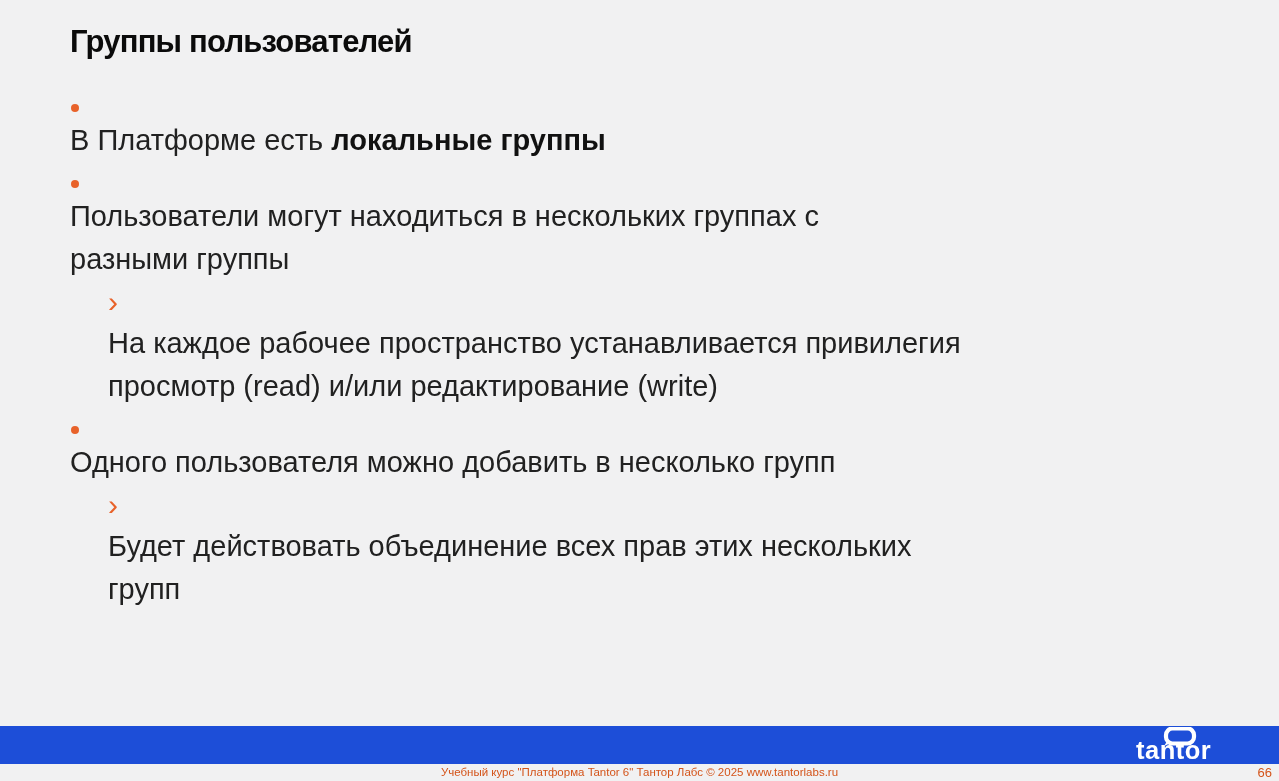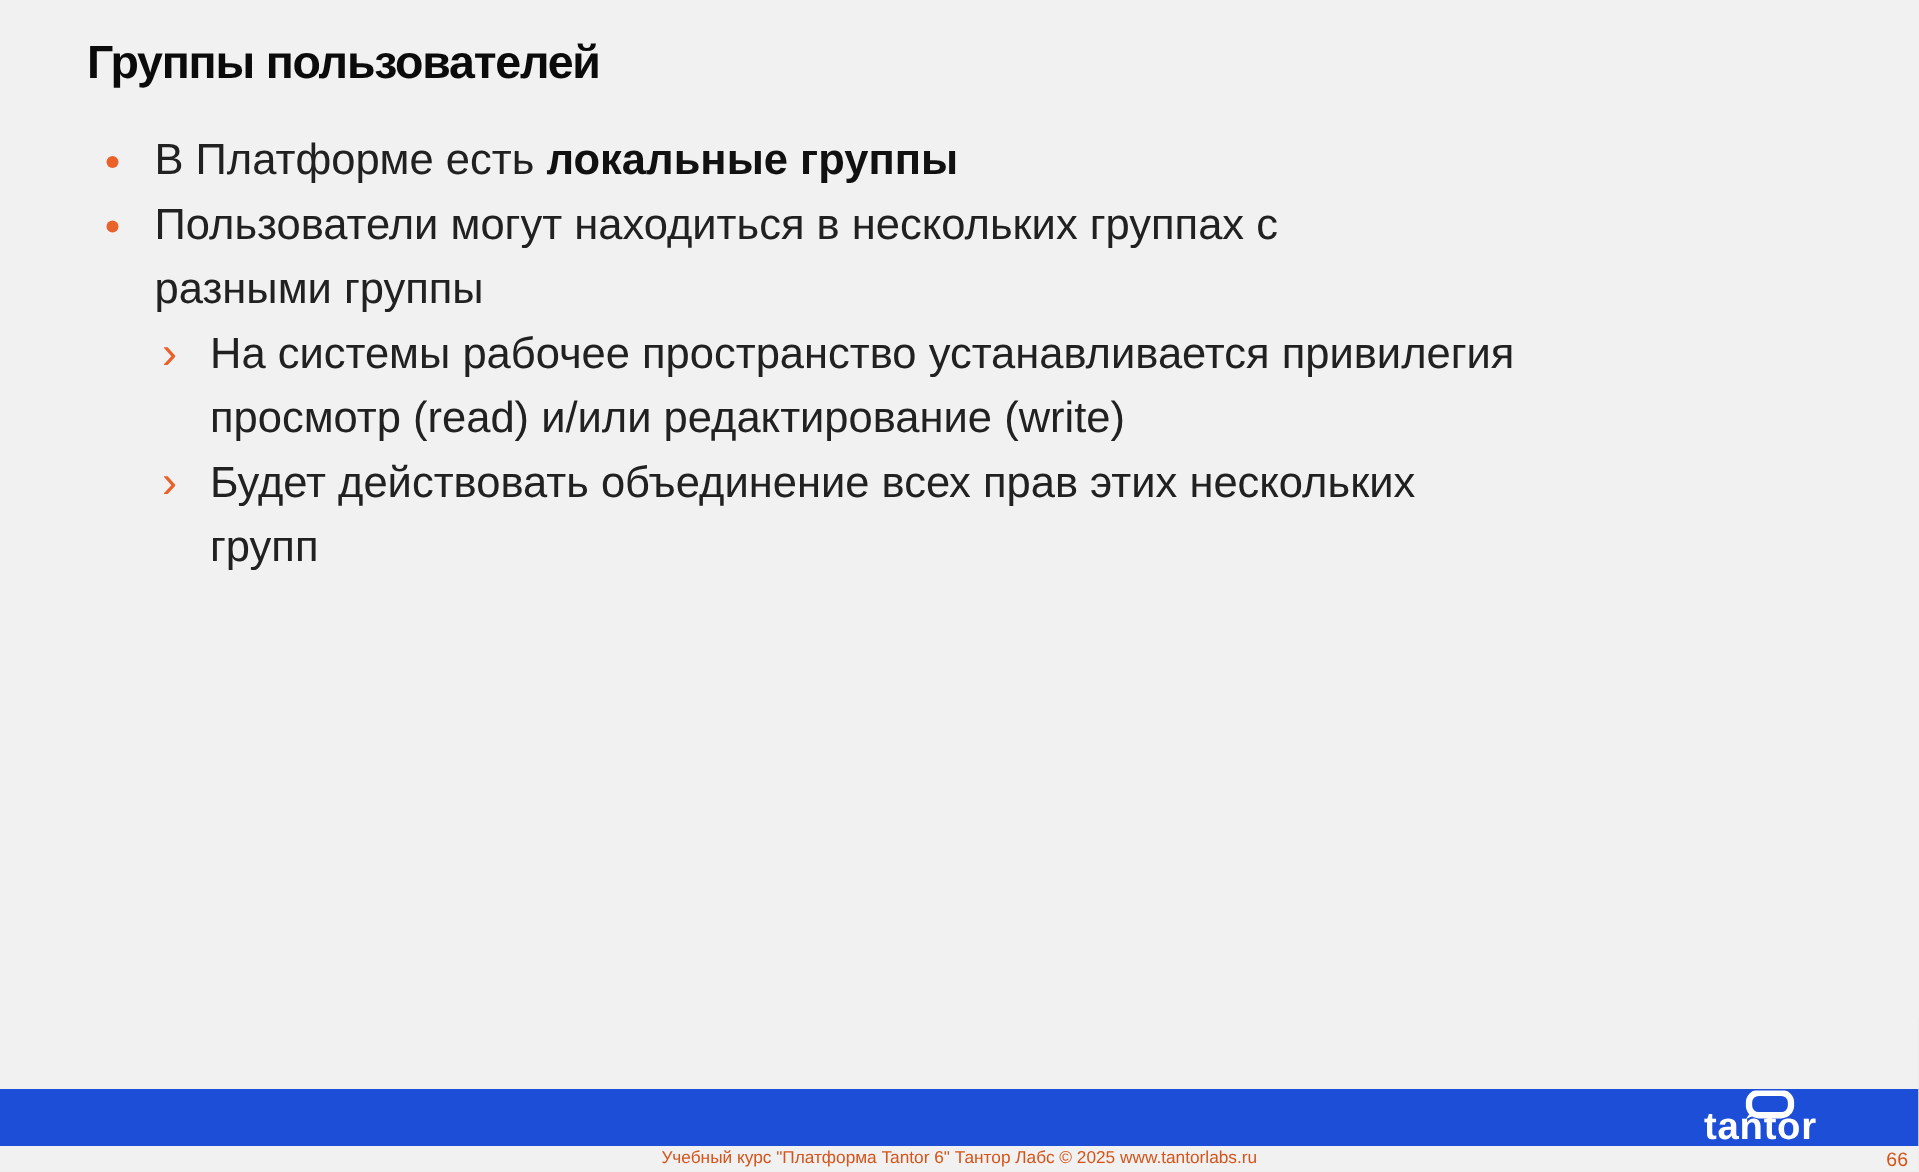--- a/index.html
+++ b/index.html
@@ -10,40 +10,40 @@
     position: relative;
     width: 1279px;
     height: 781px;
     background: #F1F1F2;
     font-family: "Liberation Sans", sans-serif;
     overflow: hidden;
   }
 
   .title {
     position: absolute;
-    left: 58px;
+    left: 70px;
     top: 24px;
     margin: 0;
     font-size: 31px;
     font-weight: 700;
     letter-spacing: -0.8px;
     color: #0b0b0b;
   }
 
   .content {
     position: absolute;
     left: 70px;
     top: 86px;
     width: 1190px;
     font-size: 29px;
     line-height: 43px;
     color: #212121;
   }
 
-  .row { display: flex; align-items: flex-start; }
+  .row { display: flex; align-items: flex-start; flex-direction: column; }
   .row .txt { white-space: pre-wrap; }
   .row .txt b { font-weight: 700; color: #111; }
 
   .l1 .marker { flex: 0 0 33px; width: 33px; }
   .dot {
     display: block;
     width: 8px; height: 8px;
     border-radius: 50%;
     background: #E8622A;
     margin-top: 18px;
@@ -117,24 +117,30 @@
           <span class="dot"></span>
         </span>
       <span class="txt">Пользователи могут находиться в нескольких группах с
 разными группы</span>
     </div>
 
 
 
     <div class="row l2">
       <span class="marker">›</span>
-      <span class="txt">На системы рабочее пространство устанавливается привилегия
+      <span class="txt">На каждое рабочее пространство устанавливается привилегия
 просмотр (read) и/или редактирование (write)</span>
     </div>
 
+    <div class="row l1">
+      <span class="marker">
+          <span class="dot"></span>
+        </span>
+      <span class="txt">Одного пользователя можно добавить в несколько групп</span>
+    </div>
 
     <div class="row l2">
       <span class="marker">›</span>
       <span class="txt">Будет действовать объединение всех прав этих нескольких
 групп</span>
     </div>
 
   </div>
 
   <div class="footer-bar">

